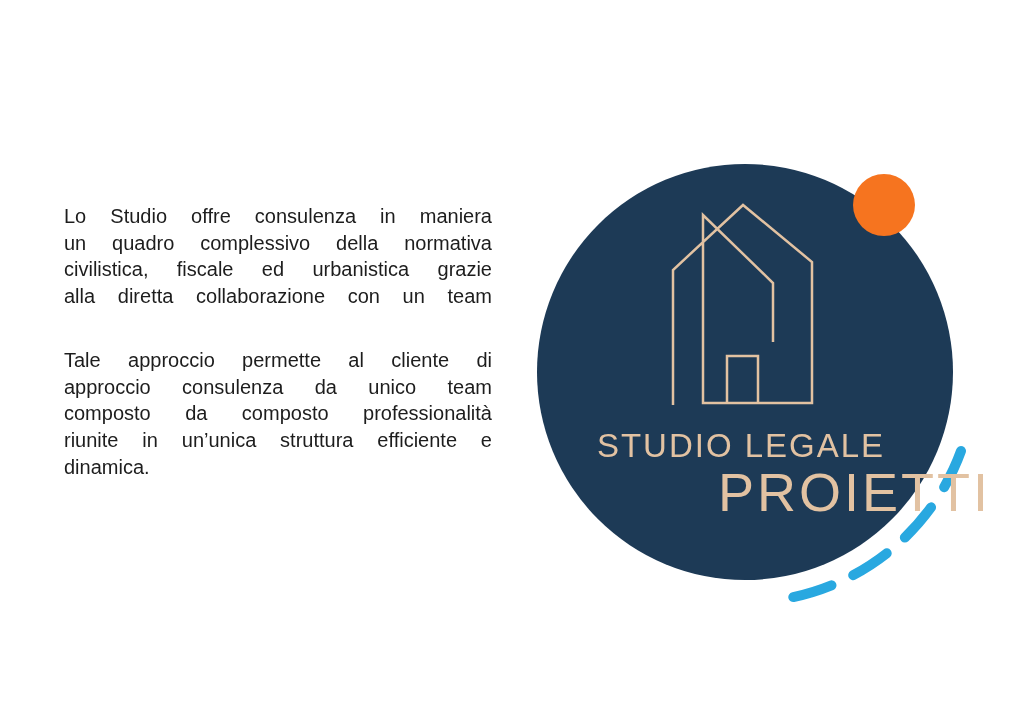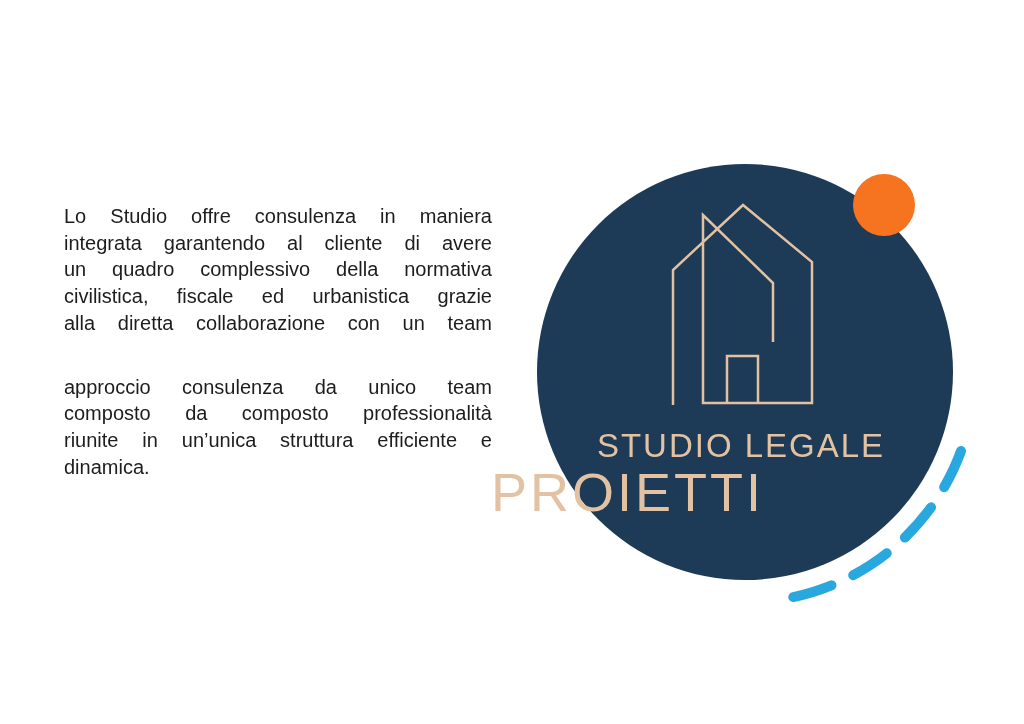--- a/index.html
+++ b/index.html
@@ -58,47 +58,47 @@
     font-size: 33px;
     letter-spacing: 2px;
     line-height: 1;
     font-weight: 400;
   }
   .brand-line2 {
     position: absolute;
     left: 491px;
     top: 445px;
     width: 500px;
-    text-align: left;
+    text-align: right;
     color: var(--cream, #e2c2a2);
     font-size: 54px;
     letter-spacing: 3px;
     line-height: 1;
     font-weight: 400;
   }
   .navy-circle { fill: var(--navy, #1d3a56); }
   .orange-dot  { fill: var(--orange, #f6741f); }
   .house-line  { stroke: var(--cream, #e2c2a2); fill: none; stroke-width: 2.5; }
   .dash-arc    { stroke: var(--sky-blue, #29a8e0); fill: none; stroke-width: 10;
                  stroke-linecap: round; stroke-dasharray: 40 24; }
 </style>
 </head>
 <body>
 
 <div class="slide">
 
   <div class="text-col">
     <div class="para">
       <div class="line">Lo Studio offre consulenza in maniera</div>
-      <div class="line">integrata garantendo al cliente di avere</div>
       <div class="line">un quadro complessivo della normativa</div>
       <div class="line">civilistica, fiscale ed urbanistica grazie</div>
       <div class="line">alla diretta collaborazione con un team</div>
     </div>
     <div class="para">
+      <div class="line">Tale approccio permette al cliente di</div>
       <div class="line">approccio consulenza da unico team</div>
       <div class="line">composto da composto professionalità</div>
       <div class="line">riunite in un’unica struttura efficiente e</div>
       <div class="line last">dinamica.</div>
     </div>
   </div>
 
   <div class="logo-layer">
     <svg width="1024" height="724" viewBox="0 0 1024 724">
 

